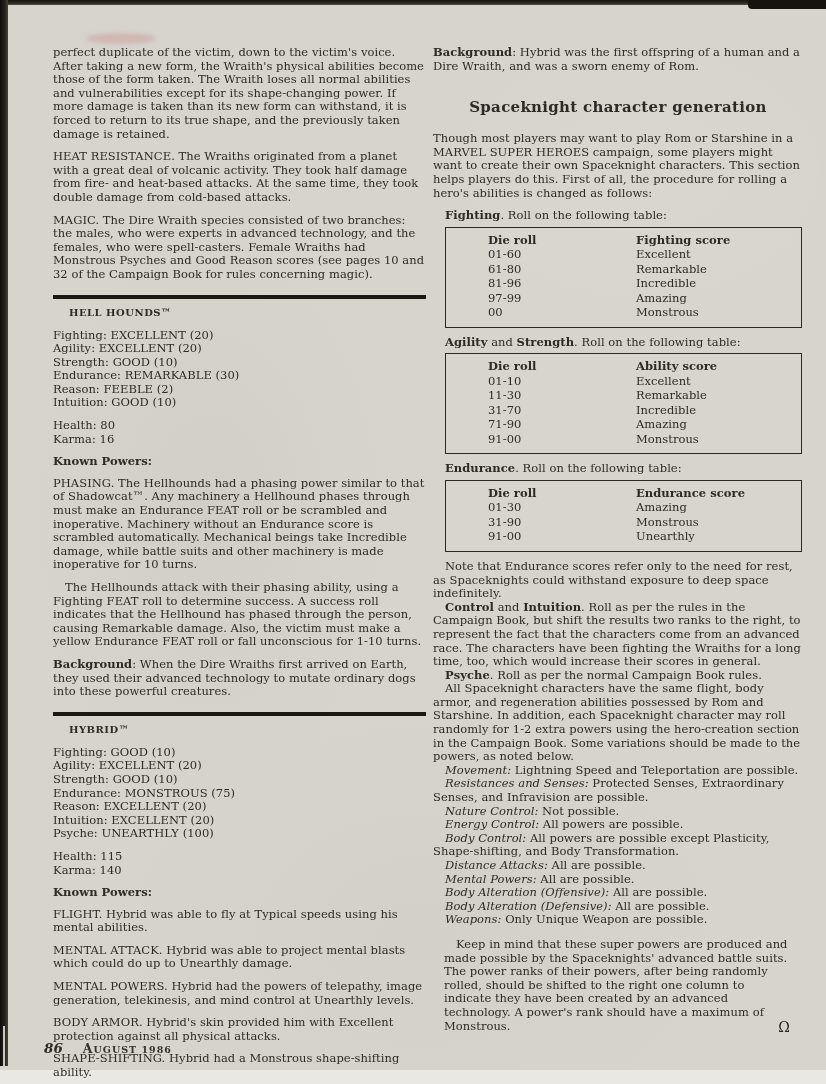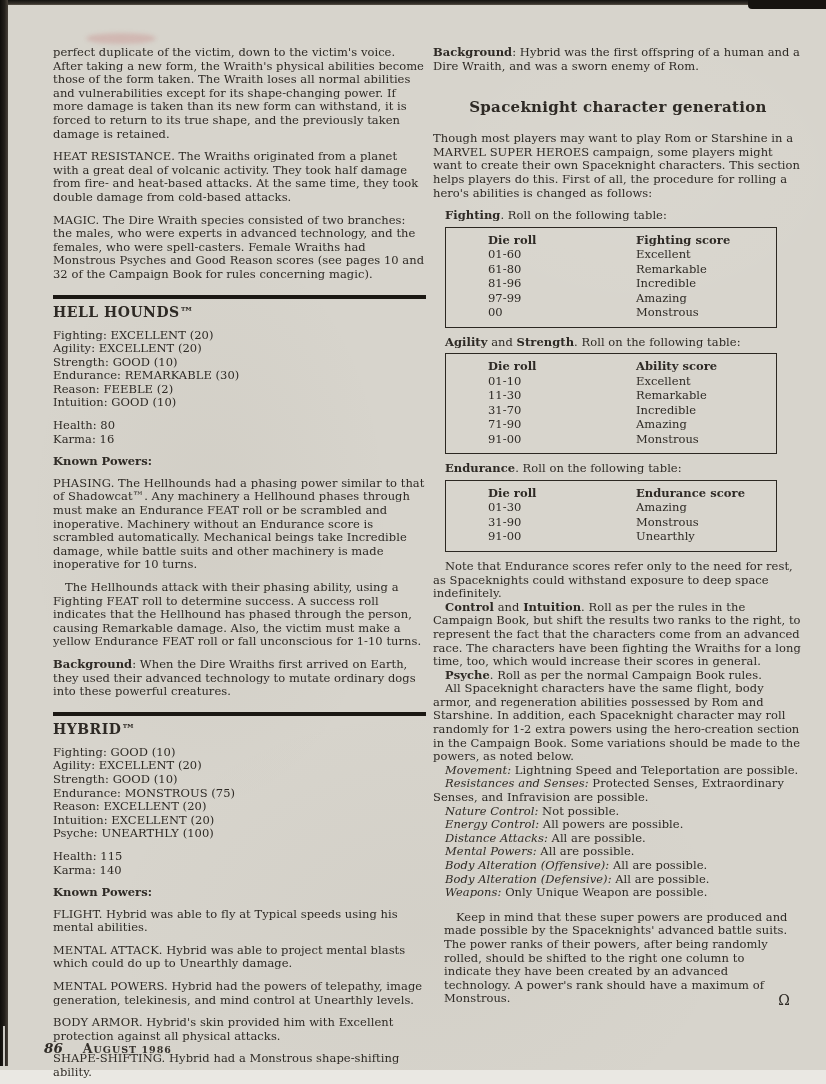--- a/index.html
+++ b/index.html
@@ -43,34 +43,34 @@
   .col-right { left:433px; width:370px; }
 
   p { margin:0 0 9px 0; }
   .tight { margin:0; }
   .indent { text-indent:12px; }
   .b { font-weight:bold; }
   .i { font-style:italic; }
 
   .section-rule { height:4px; background:#1b1813; margin:13px 0 5px 0; }
   .section-title {
-    margin:0 0 8px 0; font-size:14px; font-weight:bold; letter-spacing:0.5px; line-height:17px;
+    margin:0 0 8px 16px; font-size:10px; font-weight:bold; letter-spacing:0.5px; line-height:17px;
   }
   .stat-block { margin:0 0 9px 0; }
   .stat-line { line-height:13.6px; }
   .known { margin:0 0 8px 0; }
 
   .gen-heading {
     margin:24px 0 15px 0; text-align:center;
     font-size:15px; font-weight:bold; line-height:20px; letter-spacing:0.3px;
   }
 
   .tbl-caption { margin:8px 0 4px 0; text-indent:12px; }
   .roll-table {
-    box-sizing:border-box; width:332px; margin:2px 0 4px 12px;
+    box-sizing:border-box; width:357px; margin:2px 0 4px 12px;
     border:1.6px solid #2c2822; padding:5px 19px 7px 42px;
     background:rgba(255,255,255,0.03);
   }
   .t-row { display:flex; line-height:14.5px; }
   .t-head { font-weight:bold; }
   .t-c1 { width:148px; flex:none; }
   .t-c2 { flex:1; }
 
   .closing { position:relative; margin:11px; }
   .end-mark { position:absolute; right:2px; bottom:-1px; font-size:14px; line-height:14px; }
@@ -222,20 +222,21 @@
 
   <p class="indent tight" style="margin-top:8px;">Note that Endurance scores refer only to the need for rest, as Spaceknights could withstand exposure to deep space indefinitely.</p>
   <p class="indent tight"><span class="b">Control</span><span> and </span><span class="b">Intuition</span><span>. Roll as per the rules in the Campaign Book, but shift the results two ranks to the right, to represent the fact that the characters come from an advanced race. The characters have been fighting the Wraiths for a long time, too, which would increase their scores in general.</span></p>
   <p class="indent tight"><span class="b">Psyche</span><span>. Roll as per the normal Campaign Book rules.</span></p>
   <p class="indent tight">All Spaceknight characters have the same flight, body armor, and regeneration abilities possessed by Rom and Starshine. In addition, each Spaceknight character may roll randomly for 1-2 extra powers using the hero-creation section in the Campaign Book. Some variations should be made to the powers, as noted below.</p>
 
   <p class="indent tight"><span class="i">Movement:</span><span> Lightning Speed and Teleportation are possible.</span></p>
   <p class="indent tight"><span class="i">Resistances and Senses:</span><span> Protected Senses, Extraordinary Senses, and Infravision are possible.</span></p>
   <p class="indent tight"><span class="i">Nature Control:</span><span> Not possible.</span></p>
   <p class="indent tight"><span class="i">Energy Control:</span><span> All powers are possible.</span></p>
+  <p class="indent tight"><span class="i">Body Control:</span><span> All powers are possible except Plasticity, Shape-shifting, and Body Transformation.</span></p>
   <p class="indent tight"><span class="i">Distance Attacks:</span><span> All are possible.</span></p>
   <p class="indent tight"><span class="i">Mental Powers:</span><span> All are possible.</span></p>
   <p class="indent tight"><span class="i">Body Alteration (Offensive):</span><span> All are possible.</span></p>
   <p class="indent tight"><span class="i">Body Alteration (Defensive):</span><span> All are possible.</span></p>
   <p class="indent tight"><span class="i">Weapons:</span><span> Only Unique Weapon are possible.</span></p>
 
   <p class="indent closing"><span>Keep in mind that these super powers are produced and made possible by the Spaceknights' advanced battle suits. The power ranks of their powers, after being randomly rolled, should be shifted to the right one column to indicate they have been created by an advanced technology. A power's rank should have a maximum of Monstrous.</span><span class="end-mark">Ω</span></p>
 </div>
 
 <div class="footer">

